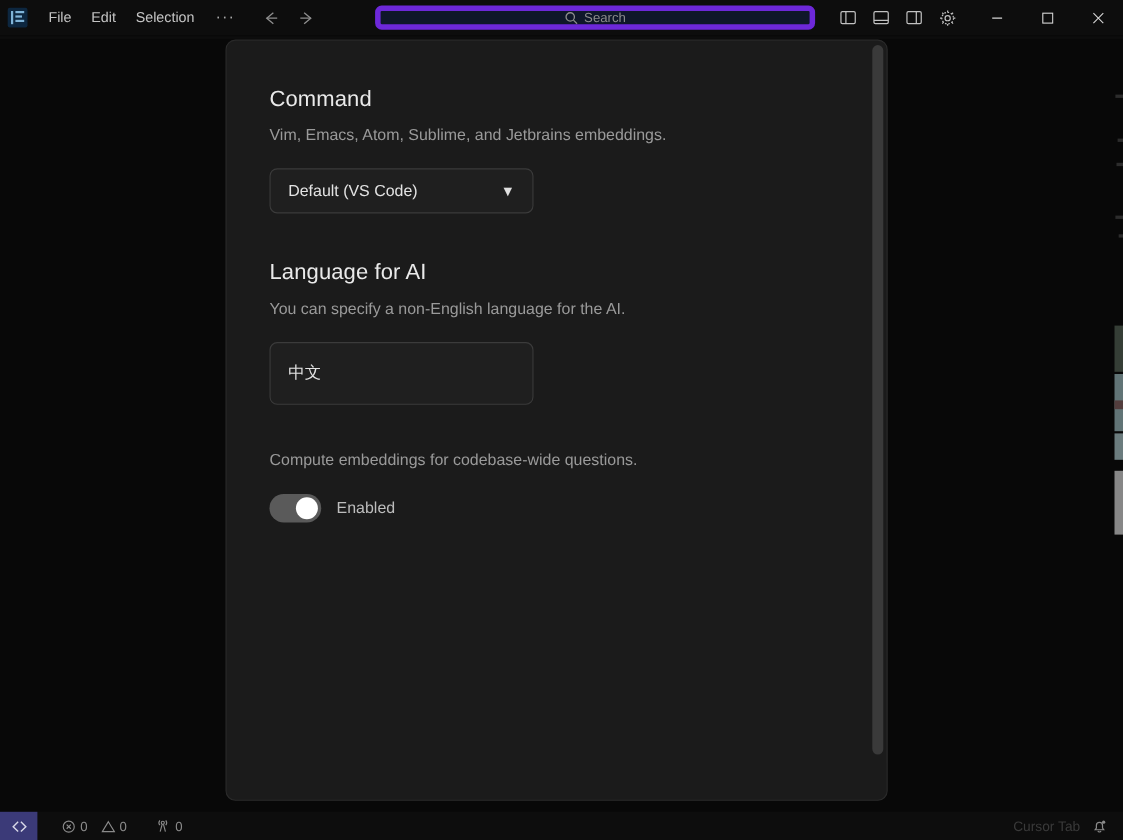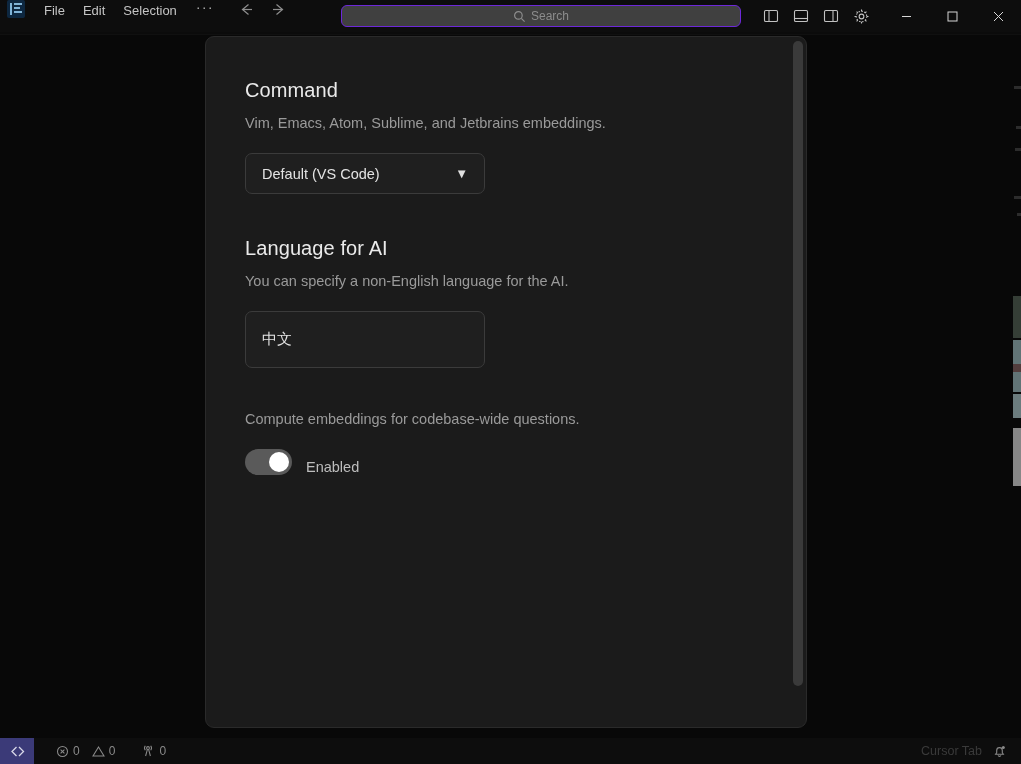--- a/index.html
+++ b/index.html
@@ -27,21 +27,21 @@
     position: absolute; right: 0; top: 36px; width: 8px; height: 420px;
     overflow: hidden;
   }
   .mm-line { position: absolute; height: 3px; background: #4c4c4c; }
   .mm-blk { position: absolute; right: 0; width: 8px; }
 
   
   .titlebar {
     position: absolute; left: 0; top: 0; width: 1021px; height: 32px;
     background: #0d0d0d;
-    display: flex; align-items: flex-start;
+    display: flex; align-items: center;
   }
   .app-icon {
     width: 18px; height: 18px; margin-left: 7px; margin-right: 10px;
     background: #0d2740; border-radius: 2px;
     position: relative; flex: none;
   }
   .app-icon i {
     position: absolute; background: #7fb4d8; display: block;
   }
   .menu-item {
@@ -52,21 +52,21 @@
     font-size: 15px; color: #a8a8a8; padding: 0 10px; letter-spacing: 1px;
     line-height: 14px;
   }
   .navbtns { display: flex; align-items: center; margin-left: 14px; gap: 14px; }
   .navbtn {
     width: 18px; height: 18px; color: #8e8e8e;
     display: flex; align-items: center; justify-content: center;
   }
   .searchbar {
     position: absolute; left: 341px; top: 5px; width: 400px; height: 22px;
-    background: #404040; border: 1px solid #6d28d9; border-radius: 6px;
+    background: #0f172a; border: 5px solid #6d28d9; border-radius: 6px;
     display: flex; align-items: center; justify-content: center; gap: 5px;
   }
   .searchbar .sb-label { font-size: 12px; color: #8c8c8c; }
   .layout-icons {
     position: absolute; left: 756px; top: 0; height: 32px;
     display: flex; align-items: center; gap: 0px;
   }
   .licon {
     width: 30px; height: 32px; display: flex; align-items: center;
     justify-content: center; color: #c2c2c2;
@@ -121,21 +121,21 @@
   .dropdown .dd-val { font-size: 14.5px; color: #e3e3e3; }
   .dropdown .dd-caret { font-size: 13px; color: #e0e0e0; }
 
   .textinput {
     width: 240px; height: 57px; background: #1f1f1f;
     border: 1px solid #3b3b3b; border-radius: 7px;
     display: flex; align-items: center; padding: 0 16px;
   }
   .textinput .ti-val { font-size: 15px; color: #e3e3e3; }
 
-  .toggle-row { display: flex; align-items: flex-end; gap: 14px; }
+  .toggle-row { display: flex; align-items: center; gap: 14px; }
   .toggle {
     width: 47px; height: 26px; background: #5a5a5a; border-radius: 13px;
     position: relative; cursor: pointer; flex: none;
   }
   .toggle .knob {
     position: absolute; top: 3px; left: 24px; width: 20px; height: 20px;
     background: #fff; border-radius: 50%;
   }
   .toggle-label { font-size: 14.5px; color: #bdbdbd; }
 

